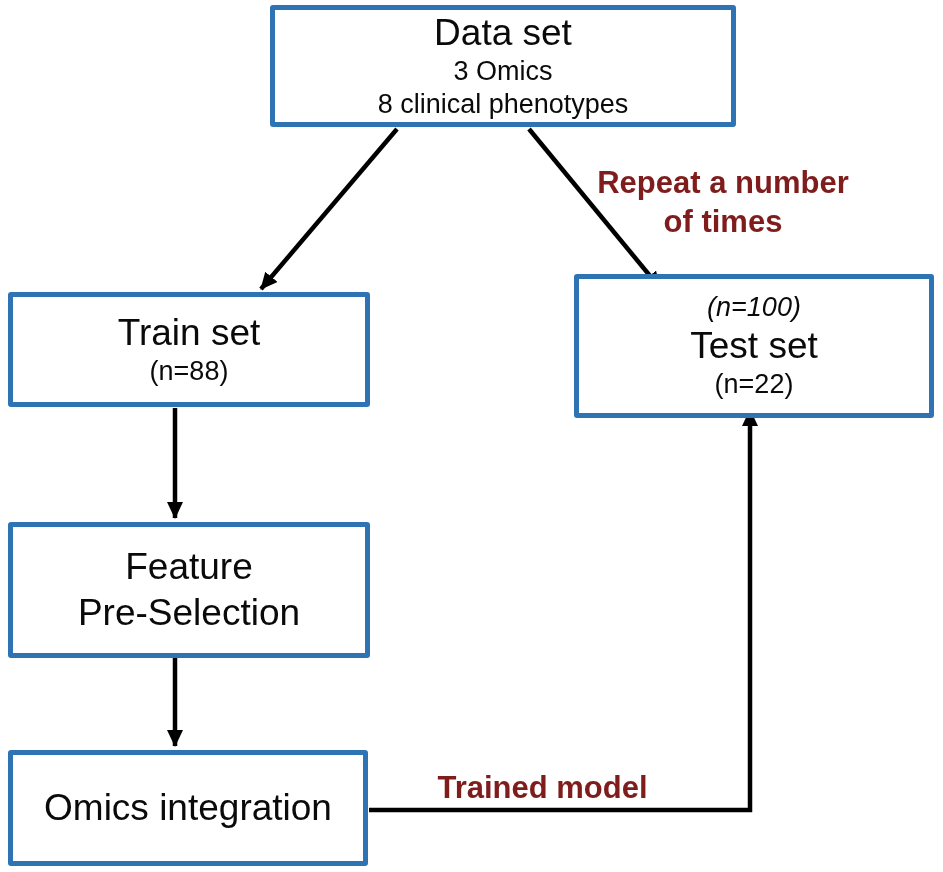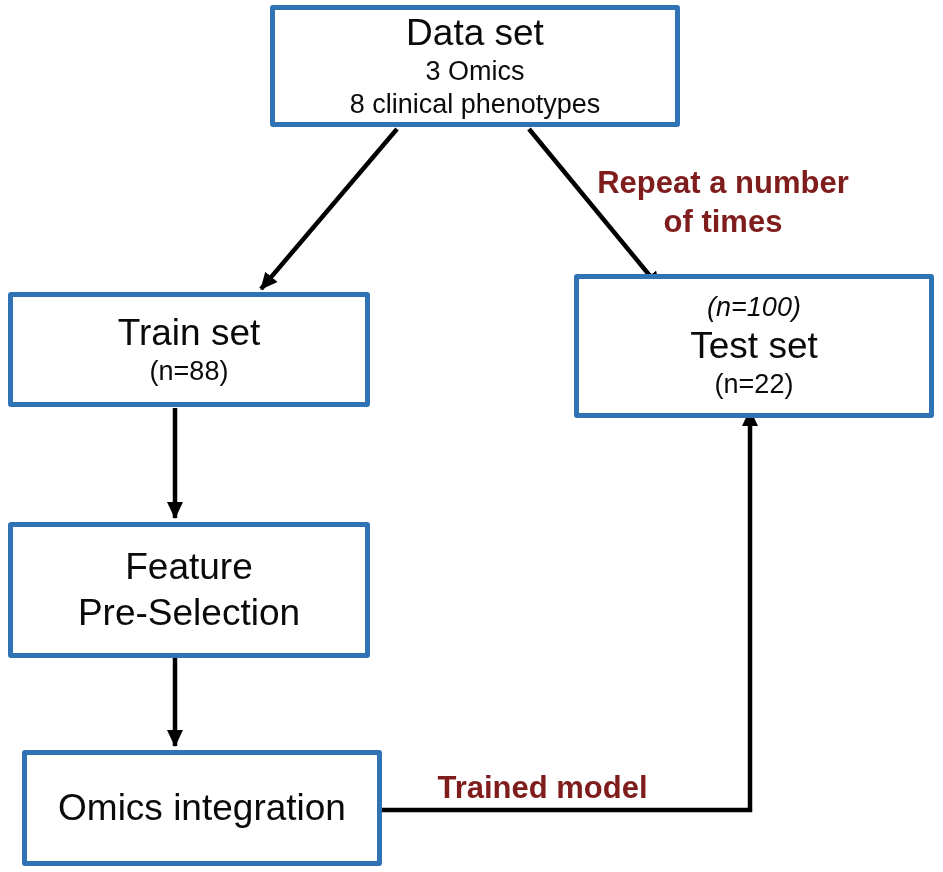--- a/index.html
+++ b/index.html
@@ -70,21 +70,21 @@
         <path d="M0,0 L17,8 L0,16 Z" fill="#000000"></path>
       </marker>
     </defs>
     <line x1="397" y1="129" x2="261" y2="289" stroke="#000000" stroke-width="4.5" marker-end="url(#ah)"></line>
     <line x1="529" y1="129" x2="660" y2="288" stroke="#000000" stroke-width="4.5" marker-end="url(#ah)"></line>
     <line x1="175" y1="408" x2="175" y2="518" stroke="#000000" stroke-width="4.5" marker-end="url(#ah)"></line>
     <line x1="175" y1="634" x2="175" y2="746" stroke="#000000" stroke-width="4.5" marker-end="url(#ah)"></line>
     <polyline points="369,810 750,810 750,410" fill="none" stroke="#000000" stroke-width="4.5" marker-end="url(#ah)"></polyline>
   </svg>
 
-  <div class="box" style="left:270px; top:5px; width:410px; height:122px;">
+  <div class="box" style="left:270px; top:5px; width:466px; height:122px;">
     <div class="box-title">Data set</div>
     <div class="box-sub">3 Omics</div>
     <div class="box-sub">8 clinical phenotypes</div>
   </div>
 
   <div class="box" style="left:8px; top:292px; width:362px; height:115px;">
     <div class="box-title">Train set</div>
     <div class="box-sub">(n=88)</div>
   </div>
 
@@ -92,21 +92,21 @@
     <div class="box-sub italic">(n=100)</div>
     <div class="box-title">Test set</div>
     <div class="box-sub">(n=22)</div>
   </div>
 
   <div class="box" style="left:8px; top:522px; width:362px; height:136px;">
     <div class="box-title" style="line-height:46px;">Feature</div>
     <div class="box-title" style="line-height:46px;">Pre-Selection</div>
   </div>
 
-  <div class="box" style="left:22px; top:750px; width:360px; height:116px;">
+  <div class="box" style="left:8px; top:750px; width:360px; height:116px;">
     <div class="box-title">Omics integration</div>
   </div>
 
   <div class="annotation" style="left:580px; top:163px; width:286px;">
     <div>Repeat a number</div>
     <div>of times</div>
   </div>
 
 
   <div class="annotation" style="left:430px; top:768px; width:225px;">Trained model</div>

